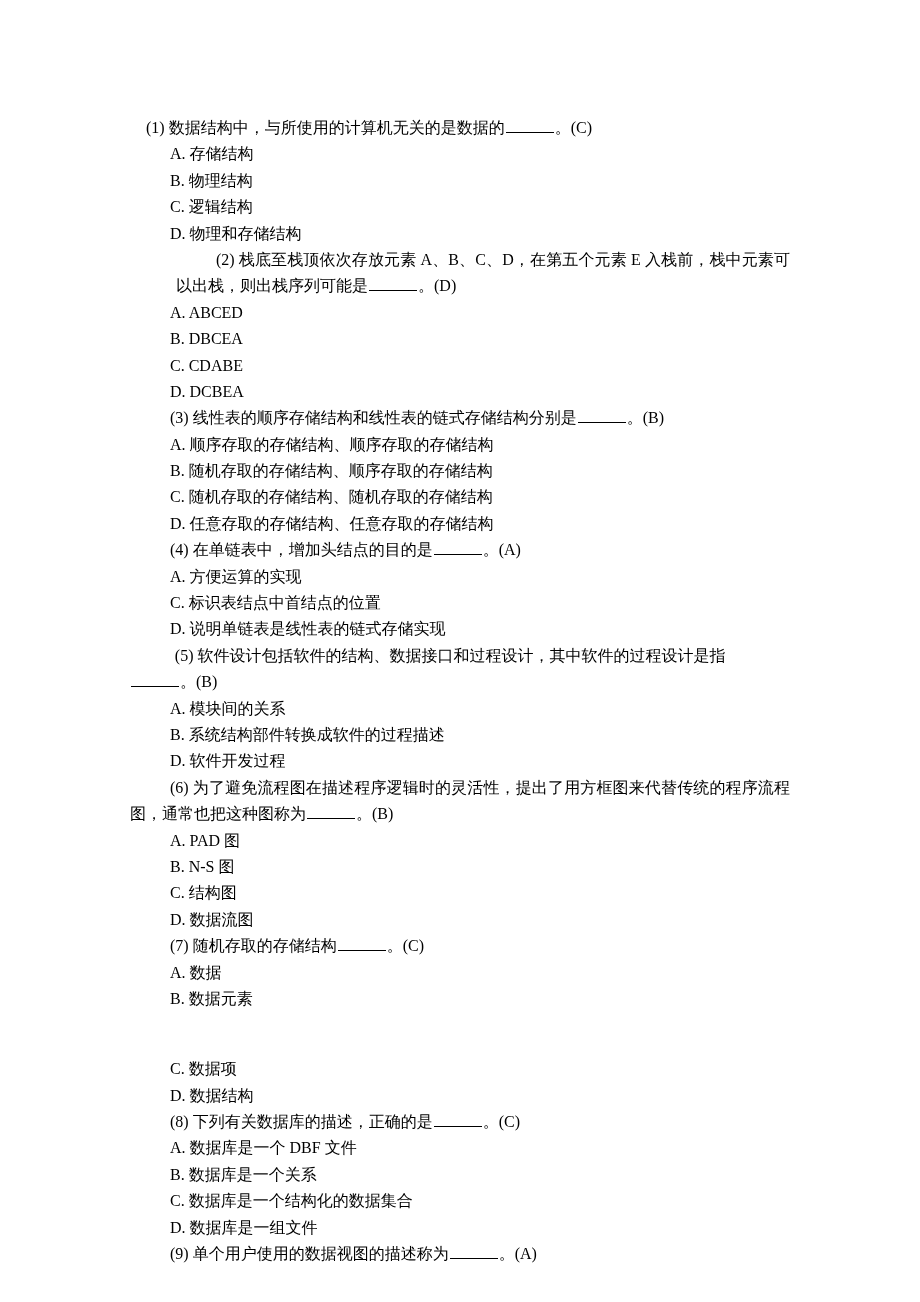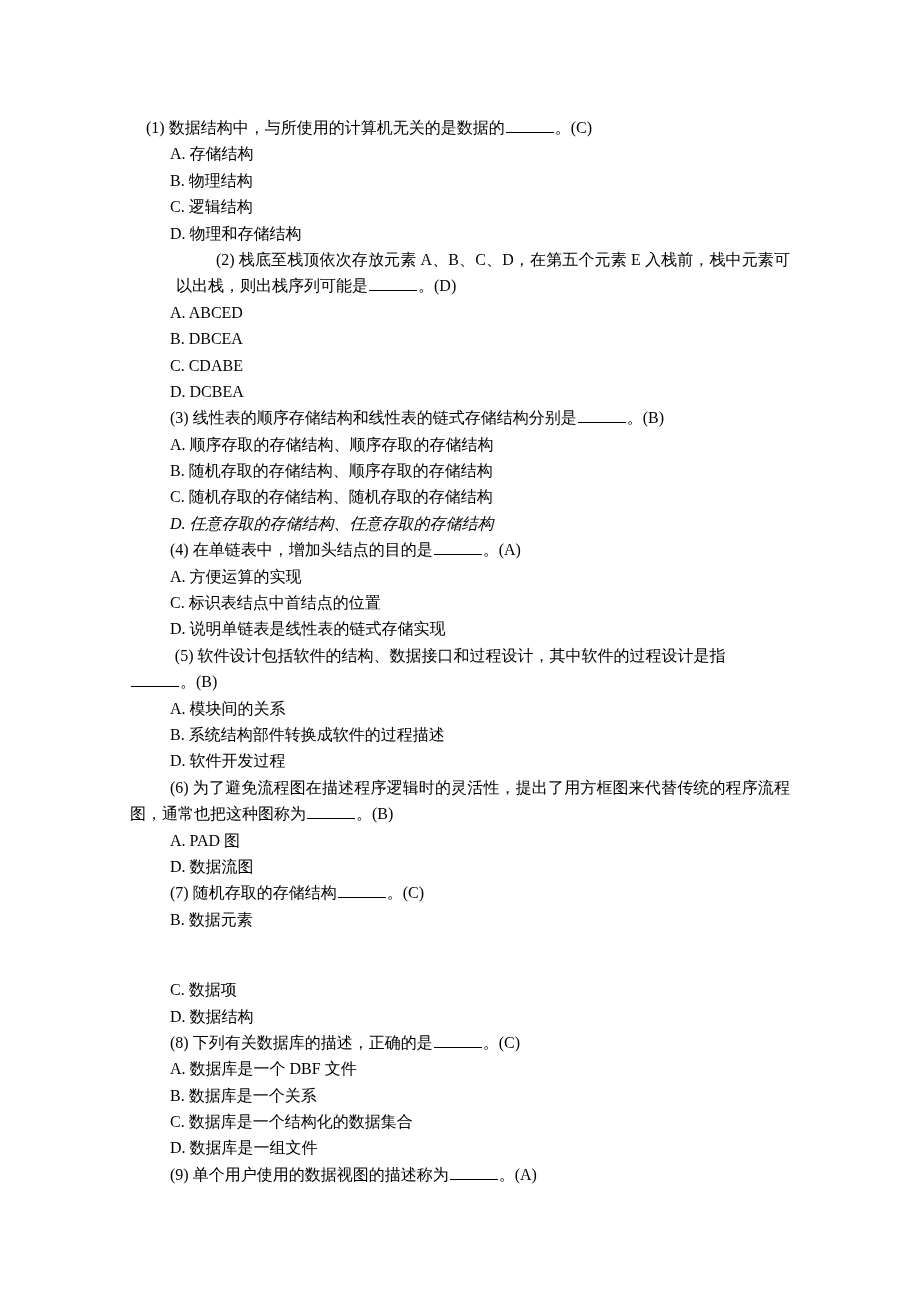--- a/index.html
+++ b/index.html
@@ -40,34 +40,37 @@
     <div class="line" style="padding-left: 2.5em;">D. 物理和存储结构</div>
     <div class="line" style="text-indent: 2.5em; margin-left: 46px;"><span>(2) </span><span>栈底至栈顶依次存放元素 A、B、C、D，在第五个元素 E 入栈前，栈中元素可以出栈，则出栈序列可能是</span><span class="blank"></span><span>。(D)</span></div>
     <div class="line" style="padding-left: 2.5em;">A. ABCED</div>
     <div class="line" style="padding-left: 2.5em;">B. DBCEA</div>
     <div class="line" style="padding-left: 2.5em;">C. CDABE</div>
     <div class="line" style="padding-left: 2.5em;">D. DCBEA</div>
     <div class="line" style="padding-left: 2.5em;"><span>(3) </span><span>线性表的顺序存储结构和线性表的链式存储结构分别是</span><span class="blank"></span><span>。(B)</span></div>
     <div class="line" style="padding-left: 2.5em;">A. 顺序存取的存储结构、顺序存取的存储结构</div>
     <div class="line" style="padding-left: 2.5em;">B. 随机存取的存储结构、顺序存取的存储结构</div>
     <div class="line" style="padding-left: 2.5em;">C. 随机存取的存储结构、随机存取的存储结构</div>
-    <div class="line" style="padding-left: 2.5em; font-style: italic;">D. 任意存取的存储结构、任意存取的存储结构</div>
+    <div class="line" style="padding-left: 2.5em;">D. 任意存取的存储结构、任意存取的存储结构</div>
     <div class="line" style="padding-left: 2.5em;"><span>(4) </span><span>在单链表中，增加头结点的目的是</span><span class="blank"></span><span>。(A)</span></div>
     <div class="line" style="padding-left: 2.5em;">A. 方便运算的实现</div>
     <div class="line" style="padding-left: 2.5em;">C. 标识表结点中首结点的位置</div>
     <div class="line" style="padding-left: 2.5em;">D. 说明单链表是线性表的链式存储实现</div>
     <div class="line" style="text-indent: 2.8em;"><span>(5) </span><span>软件设计包括软件的结构、数据接口和过程设计，其中软件的过程设计是指</span></div>
     <div class="line"><span class="blank"></span><span>。(B)</span></div>
     <div class="line" style="padding-left: 2.5em;">A. 模块间的关系</div>
     <div class="line" style="padding-left: 2.5em;">B. 系统结构部件转换成软件的过程描述</div>
     <div class="line" style="padding-left: 2.5em;">D. 软件开发过程</div>
     <div class="line" style="text-indent: 2.5em;"><span>(6) </span><span>为了避免流程图在描述程序逻辑时的灵活性，提出了用方框图来代替传统的程序流程图，通常也把这种图称为</span><span class="blank"></span><span>。(B)</span></div>
     <div class="line" style="padding-left: 2.5em;">A. PAD 图</div>
+    <div class="line" style="padding-left: 2.5em;">B. N-S 图</div>
+    <div class="line" style="padding-left: 2.5em;">C. 结构图</div>
     <div class="line" style="padding-left: 2.5em;">D. 数据流图</div>
     <div class="line" style="padding-left: 2.5em;"><span>(7) </span><span>随机存取的存储结构</span><span class="blank"></span><span>。(C)</span></div>
+    <div class="line" style="padding-left: 2.5em;">A. 数据</div>
     <div class="line" style="padding-left: 2.5em;">B. 数据元素</div>
     <div class="line" style="padding-left: 2.5em; margin-top: 44px;">C. 数据项</div>
     <div class="line" style="padding-left: 2.5em;">D. 数据结构</div>
     <div class="line" style="padding-left: 2.5em;"><span>(8) </span><span>下列有关数据库的描述，正确的是</span><span class="blank"></span><span>。(C)</span></div>
     <div class="line" style="padding-left: 2.5em;">A. 数据库是一个 DBF 文件</div>
     <div class="line" style="padding-left: 2.5em;">B. 数据库是一个关系</div>
     <div class="line" style="padding-left: 2.5em;">C. 数据库是一个结构化的数据集合</div>
     <div class="line" style="padding-left: 2.5em;">D. 数据库是一组文件</div>
     <div class="line" style="padding-left: 2.5em;"><span>(9) </span><span>单个用户使用的数据视图的描述称为</span><span class="blank"></span><span>。(A)</span></div>
   </div>

